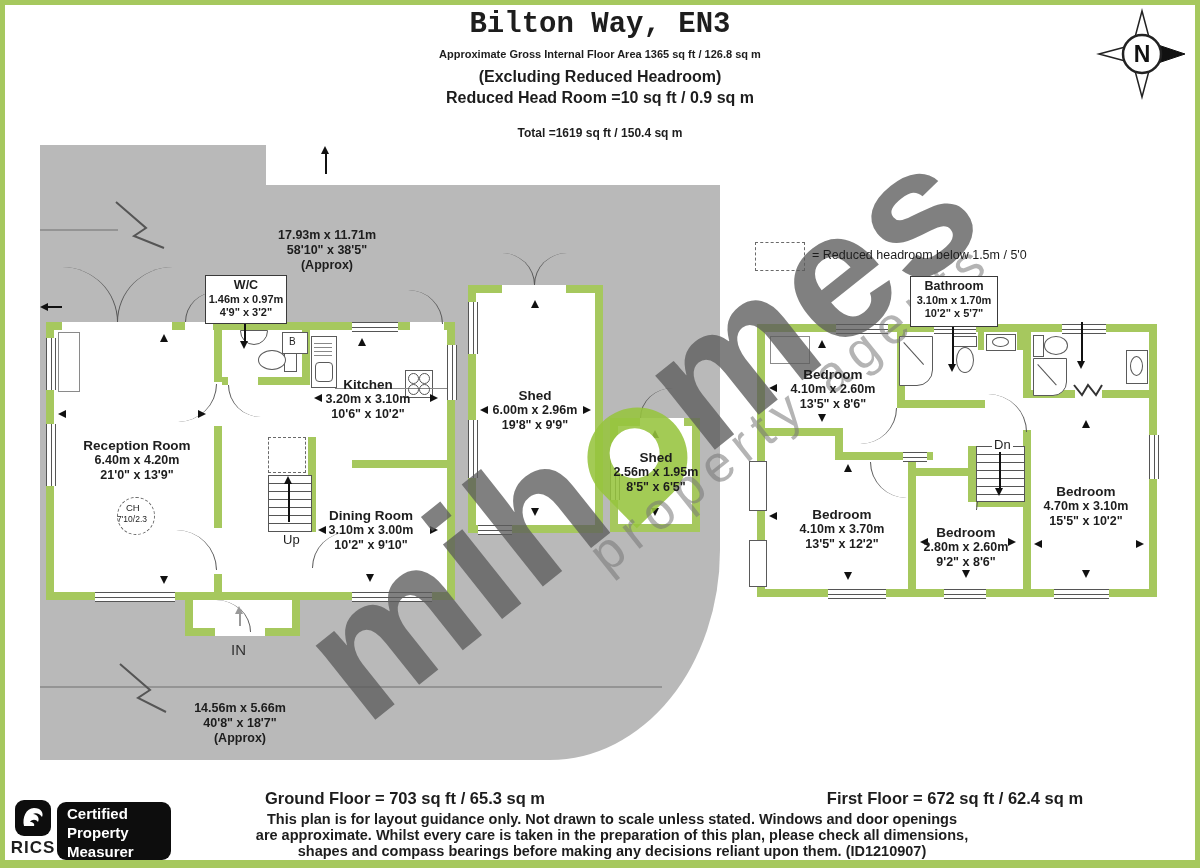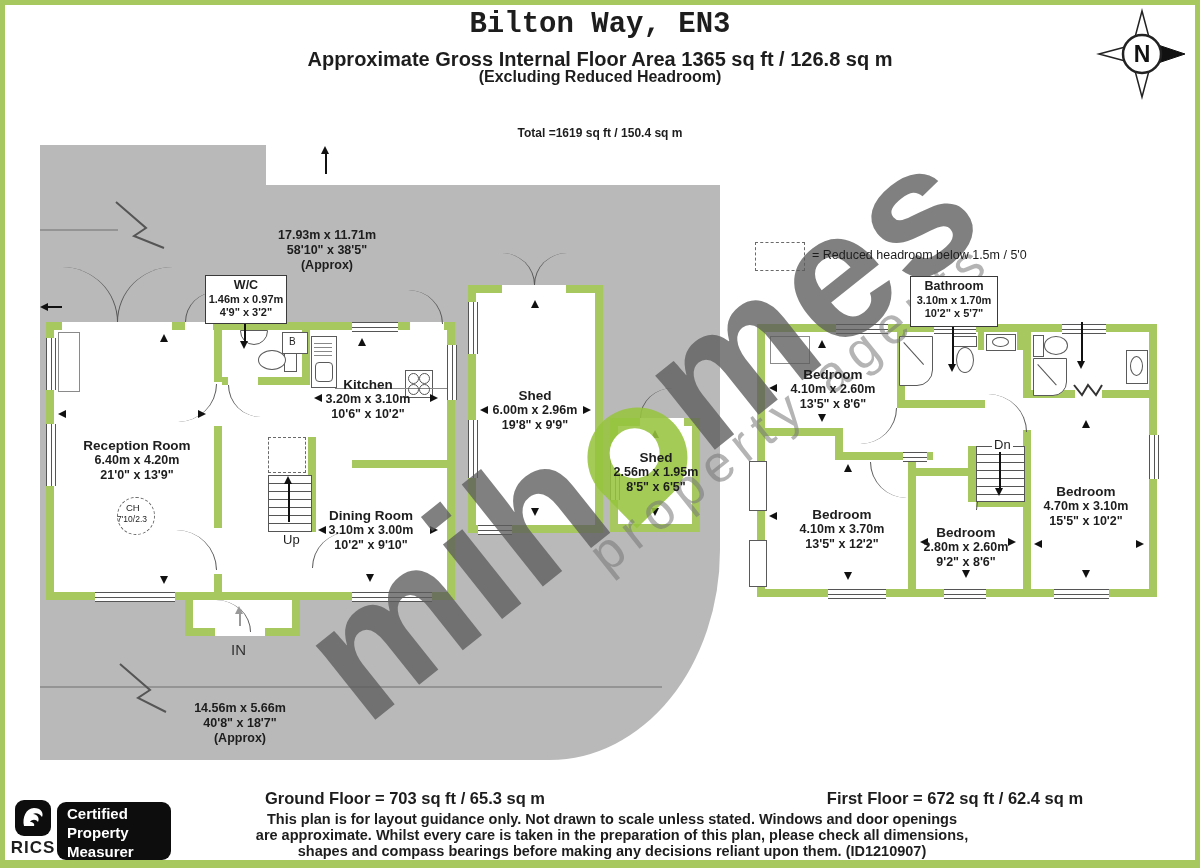--- a/index.html
+++ b/index.html
@@ -50,22 +50,23 @@
          border-radius:9px;color:#fff;font-weight:700;font-size:15px;line-height:19px;
          padding:2px 0 0 10px;box-sizing:border-box;z-index:8}
   .diag{position:absolute;background:#555;height:1px;transform-origin:0 0;z-index:3}
 </style>
 </head>
 <body>
 
 <div class="page">
 
   <div class="hdr" style="top:8px;font-family:Liberation Mono, monospace;font-size:29px">Bilton Way, EN3</div>
-  <div class="hdr" style="top:48px;font-size:20px">Approximate Gross Internal Floor Area 1365 sq ft / 126.8 sq m</div>
+  <div class="hdr" style="top:48px;font-size:11px">Approximate Gross Internal Floor Area 1365 sq ft / 126.8 sq m</div>
   <div class="hdr" style="top:68px;font-size:16px">(Excluding Reduced Headroom)</div>
+  <div class="hdr" style="top:89px;font-size:16px">Reduced Head Room =10 sq ft / 0.9 sq m</div>
   <div class="hdr" style="top:126px;font-size:12px">Total =1619 sq ft / 150.4 sq m</div>
 
   <div class="a" style="left:1096px;top:8px;width:92px;height:92px;z-index:7">
     <svg width="92" height="92" viewBox="0 0 92 92">
       <polygon points="46,3 38,33 54,33" fill="#fff" stroke="#222" stroke-width="1.5"></polygon>
       <polygon points="46,89 38,59 54,59" fill="#fff" stroke="#222" stroke-width="1.5"></polygon>
       <polygon points="3,46 33,38 33,54" fill="#fff" stroke="#222" stroke-width="1.5"></polygon>
       <polygon points="89,46 56,35 56,57" fill="#111" stroke="#111" stroke-width="1"></polygon>
       <circle cx="46" cy="46" r="19" fill="#fff" stroke="#222" stroke-width="2.5"></circle>
       <text x="46" y="54" text-anchor="middle" font-size="23" font-weight="bold" font-family="Liberation Sans, sans-serif" fill="#111">N</text>

